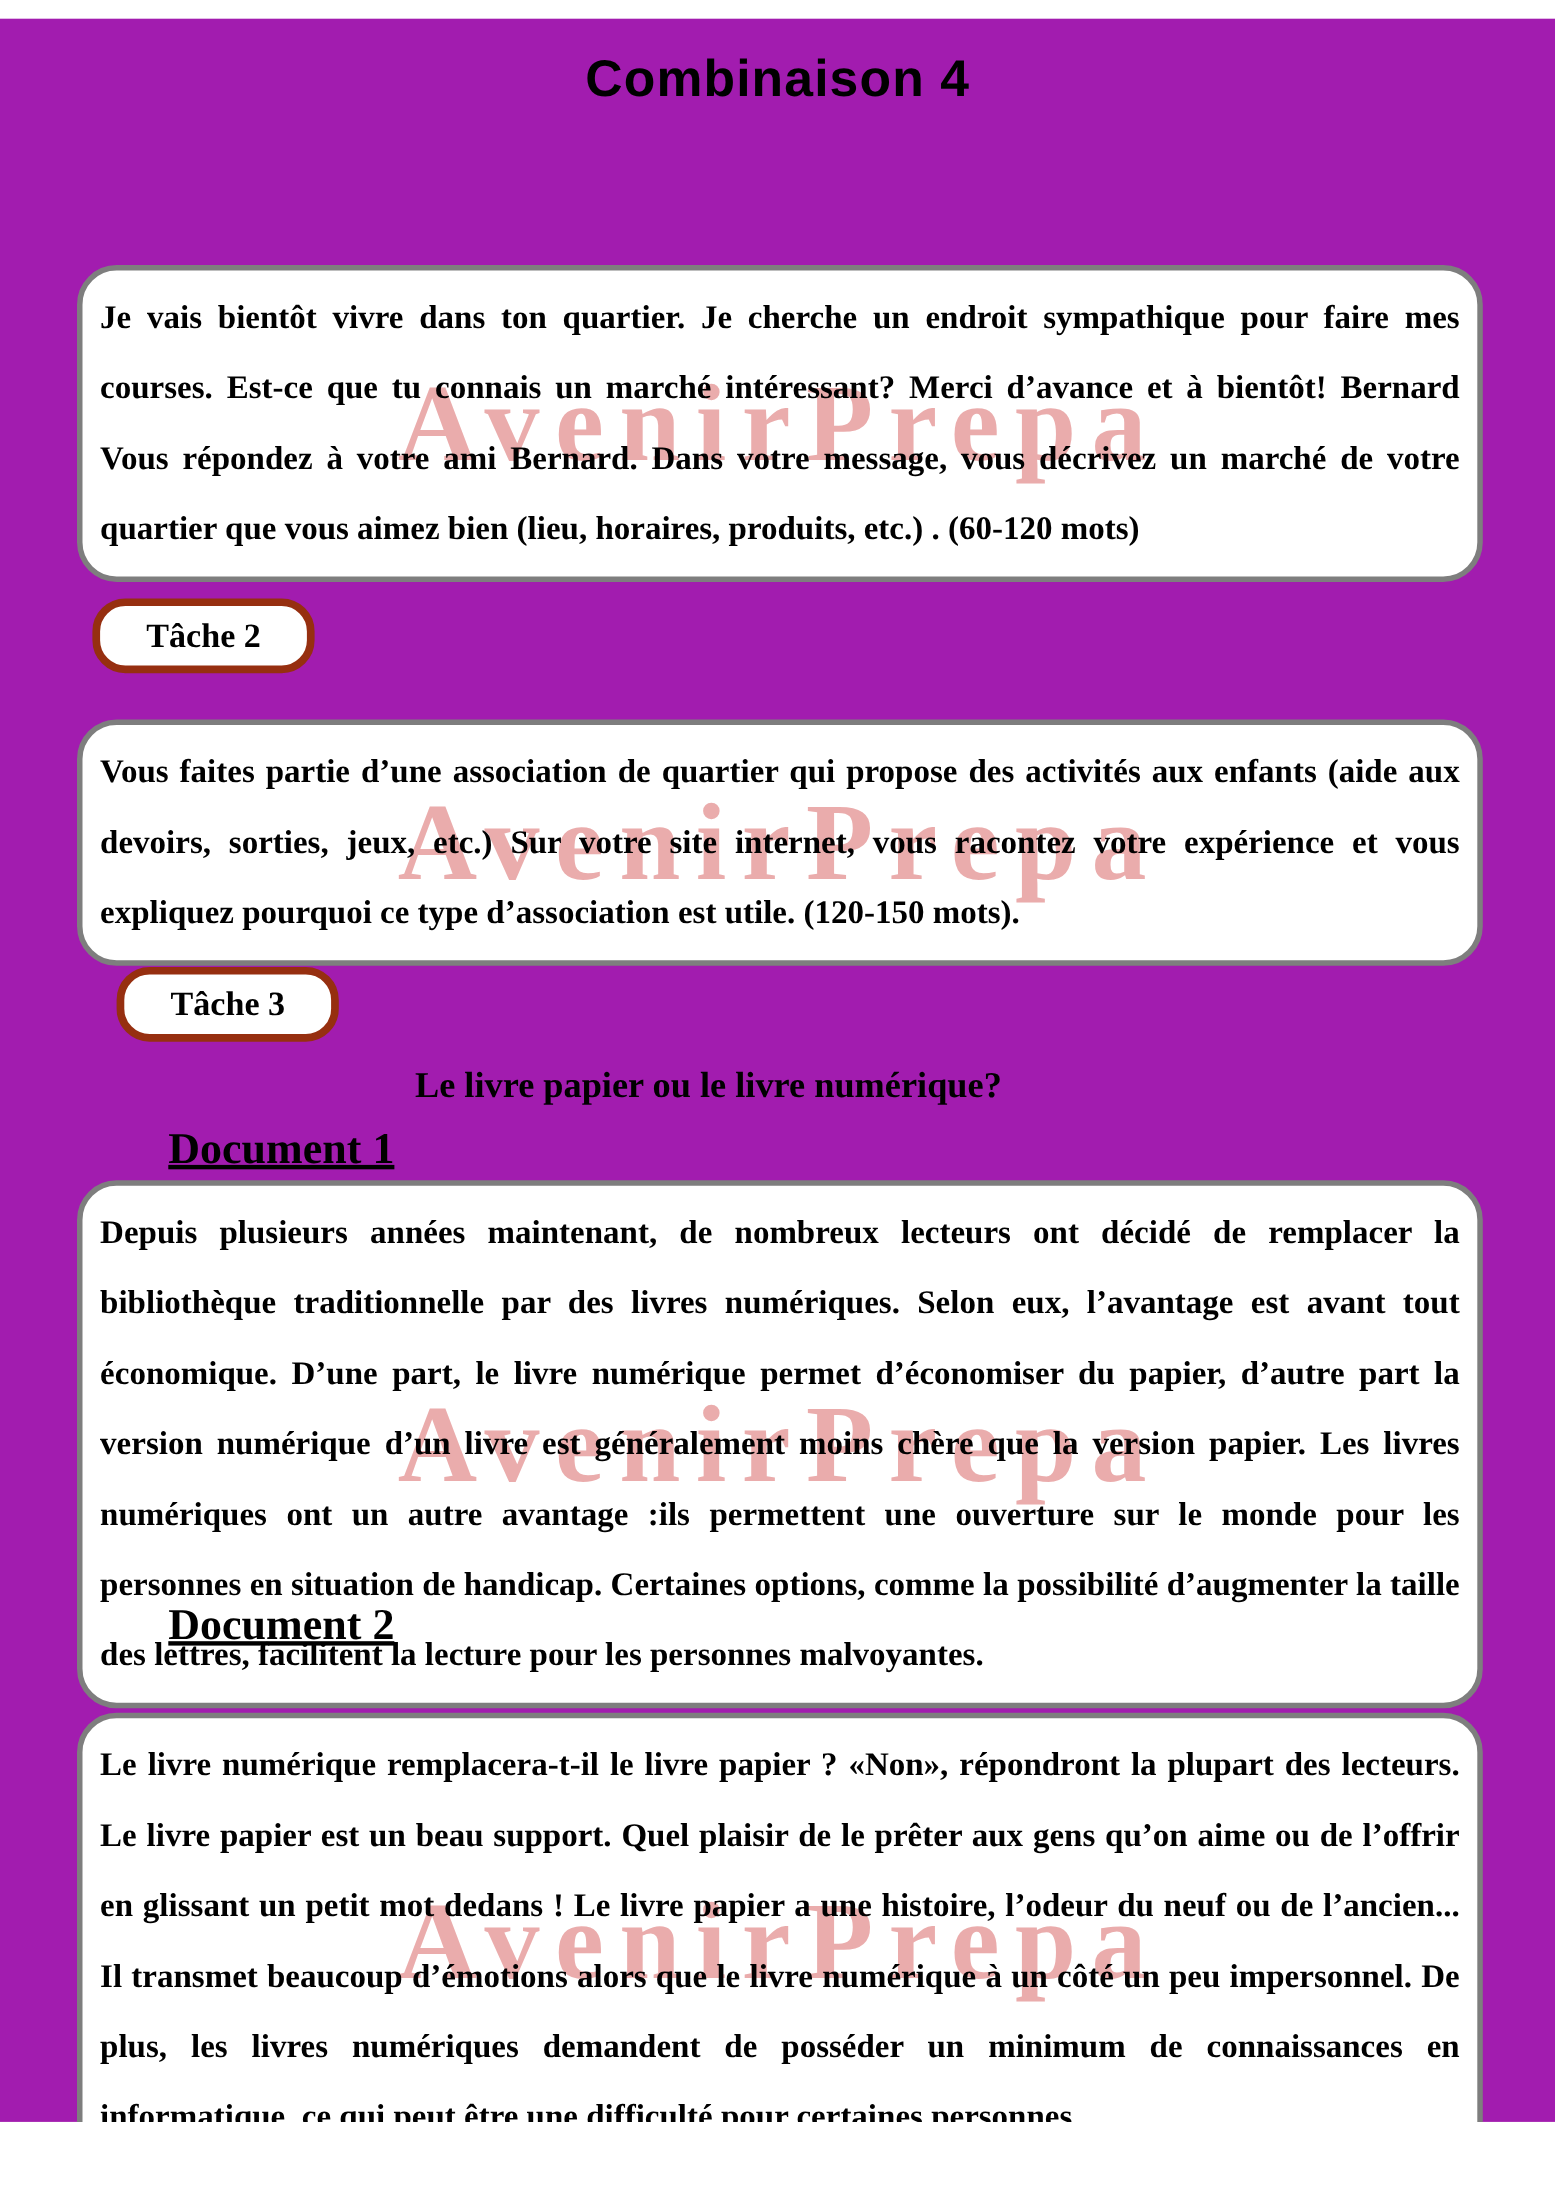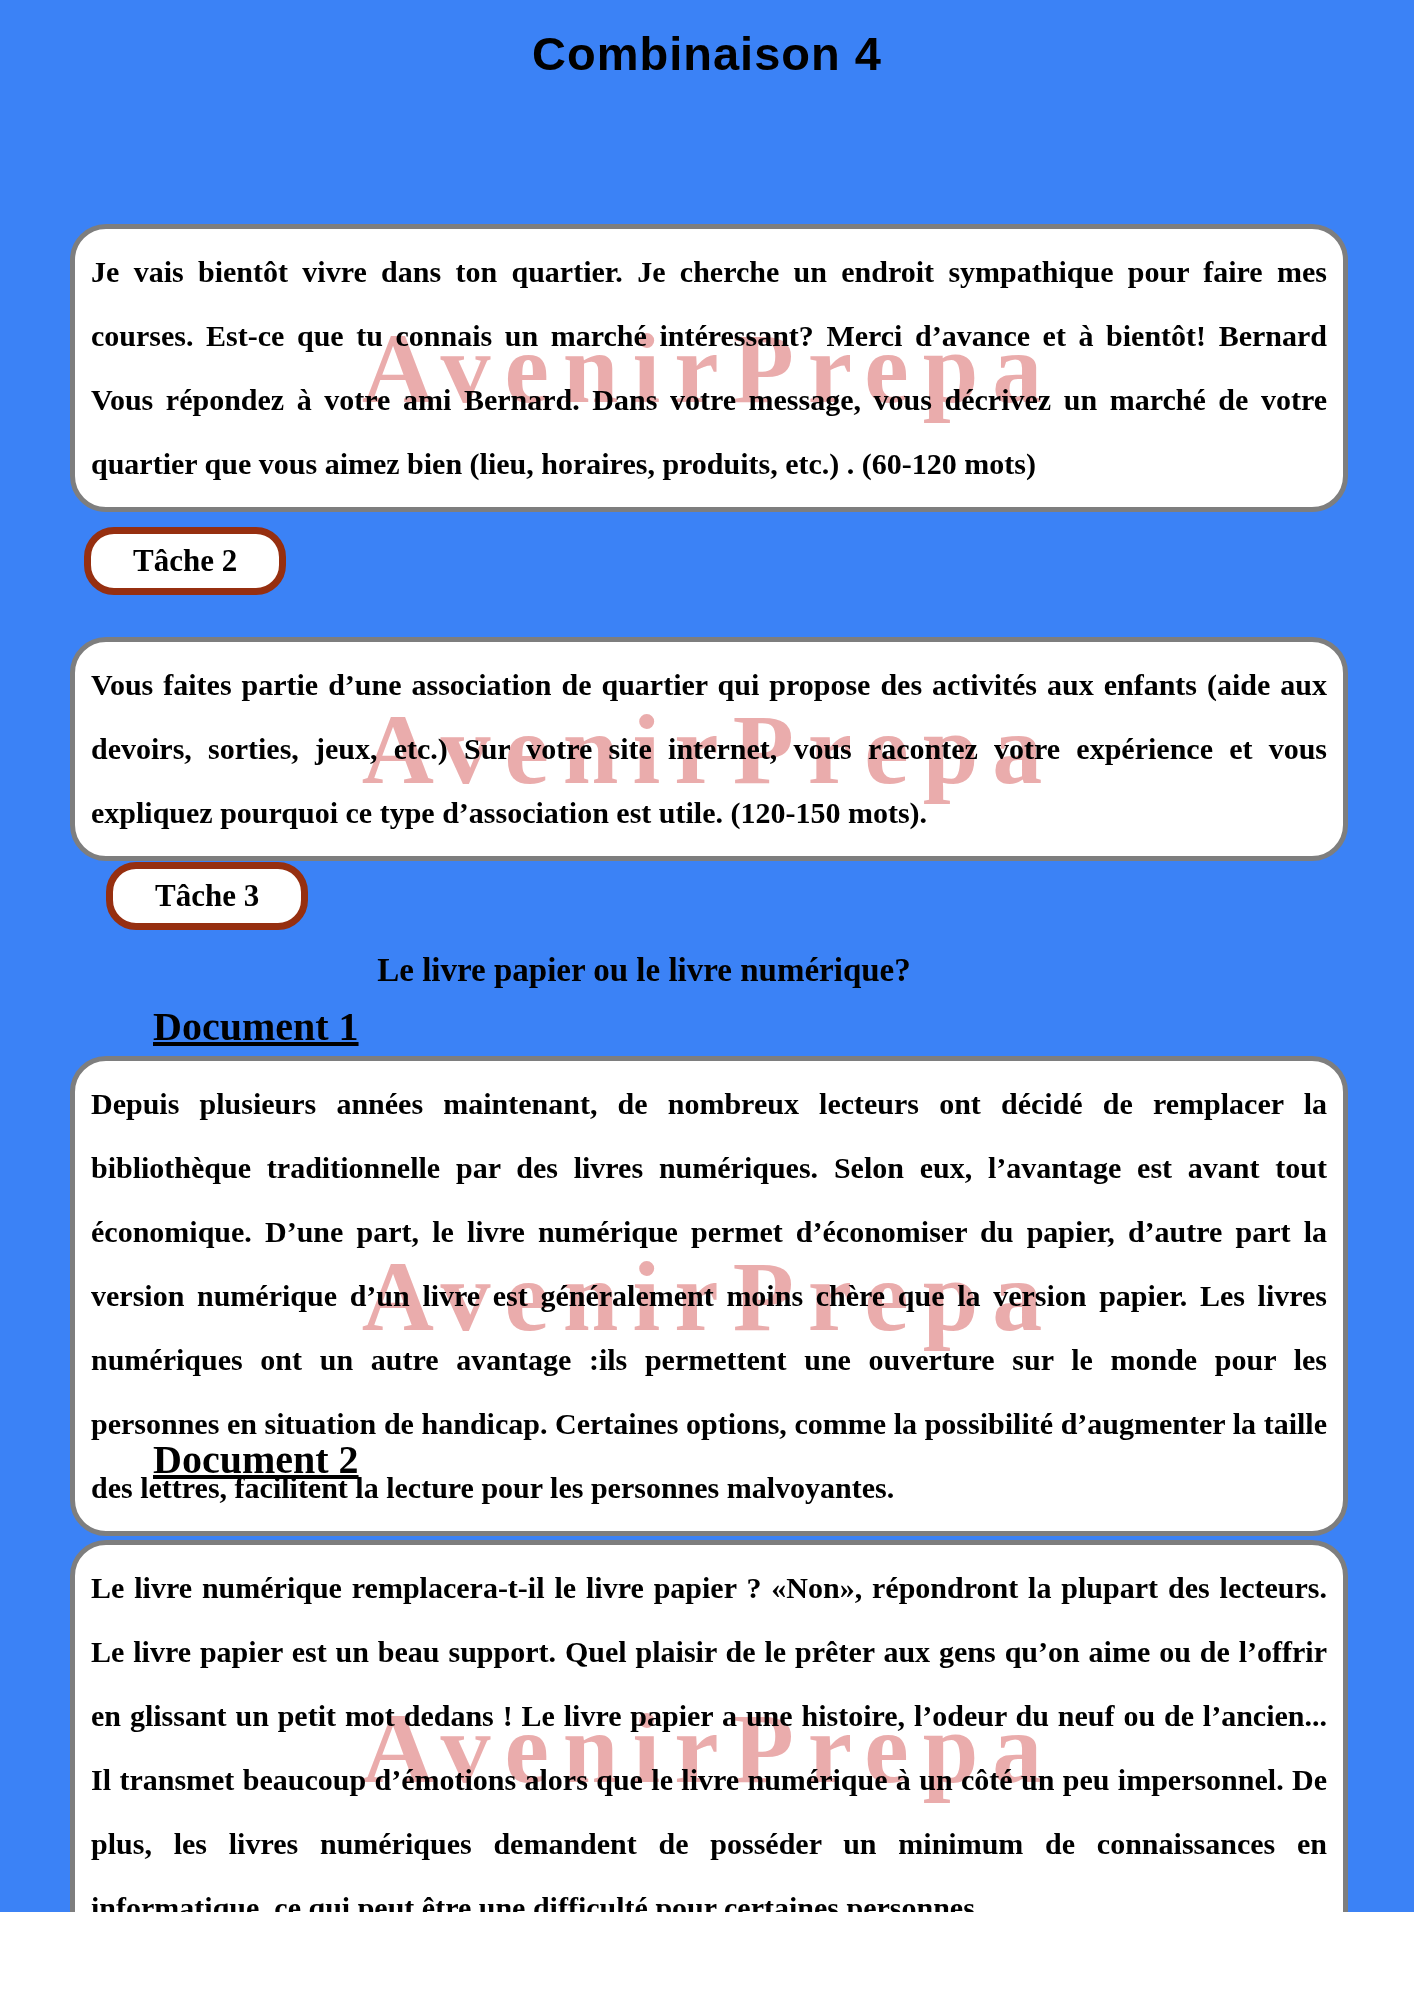--- a/index.html
+++ b/index.html
@@ -7,24 +7,25 @@
     --box-border:#7e7e7e;
     --watermark:#d65c5c;
     --footer-bar:#1d4a5c;
     --text:#000000;
   }
   *{box-sizing:border-box;}
   html,body{margin:0;padding:0;background:#ffffff;}
   .page{
     position:relative;
     width:1414px;height:1912px;
-    background:#3b82f6;
+    background:#a21caf;
     font-family:"Liberation Serif", serif;
     color:var(--text);
     overflow:hidden;
+    margin-top:17px;
   }
   .title{
     position:absolute;top:26px;left:0;width:100%;
     text-align:center;
     font-family:"Liberation Sans", sans-serif;
     font-weight:bold;
     font-size:47px;
     letter-spacing:1px;
   }
   .badge{

